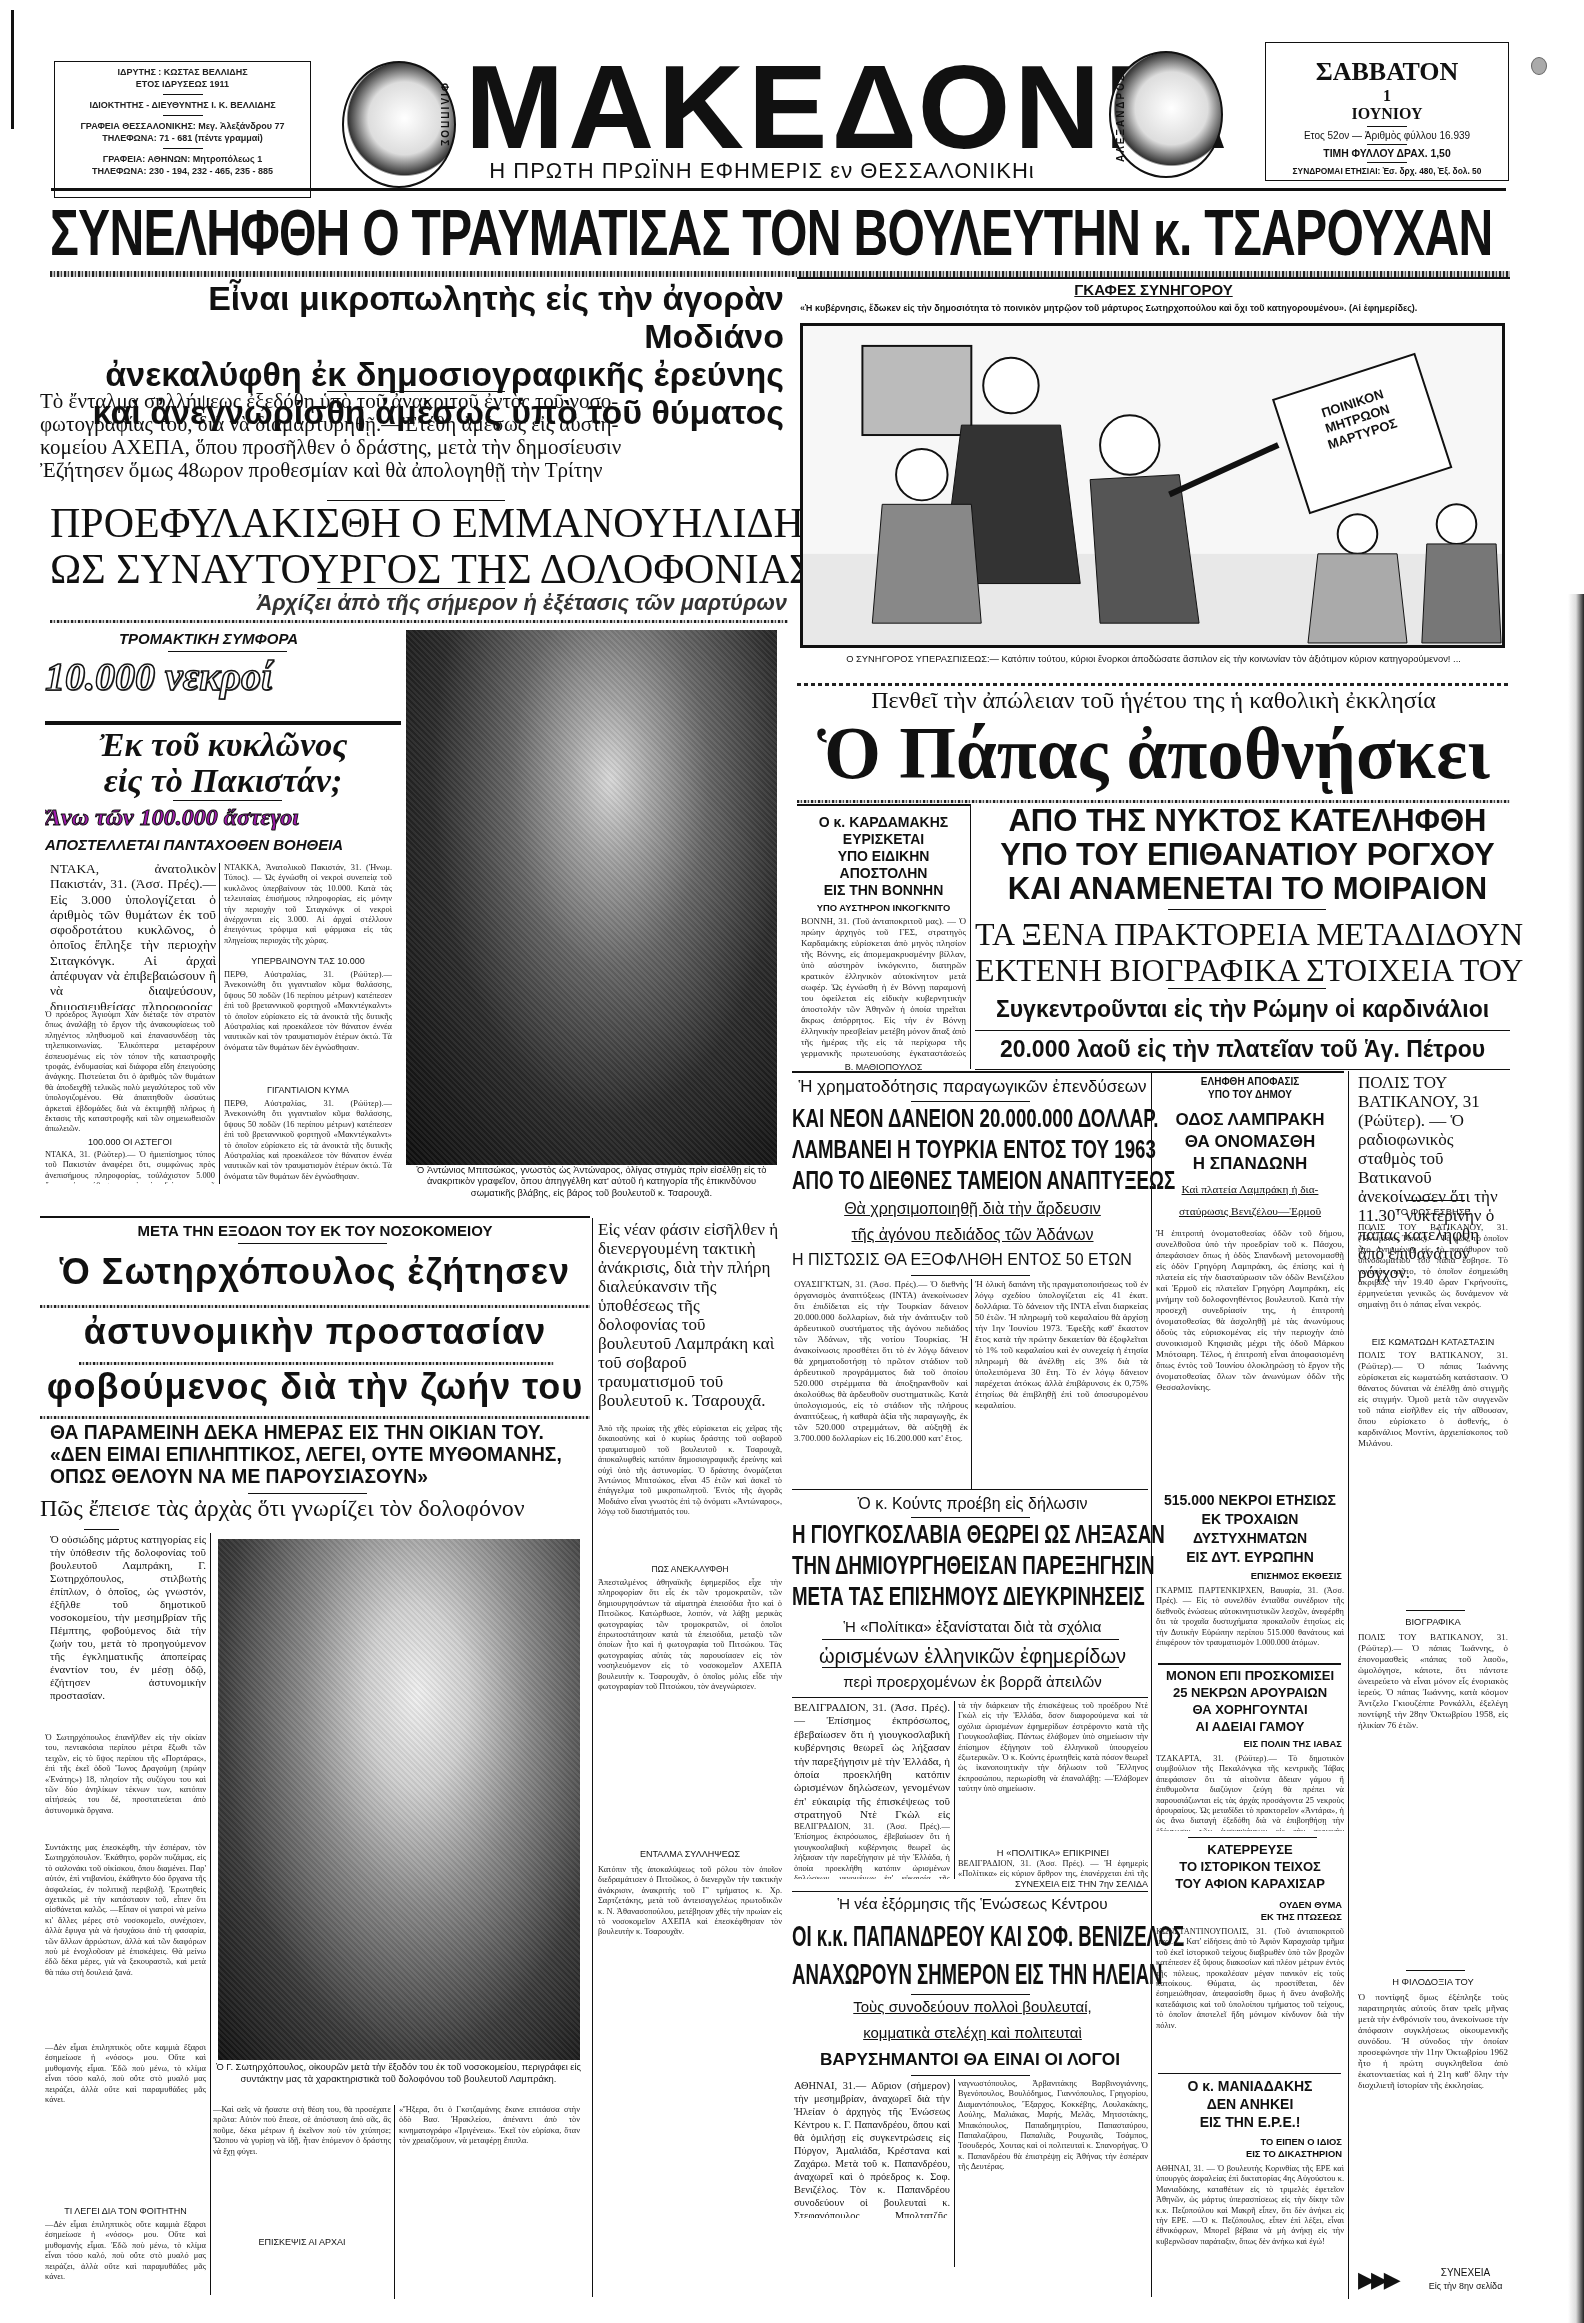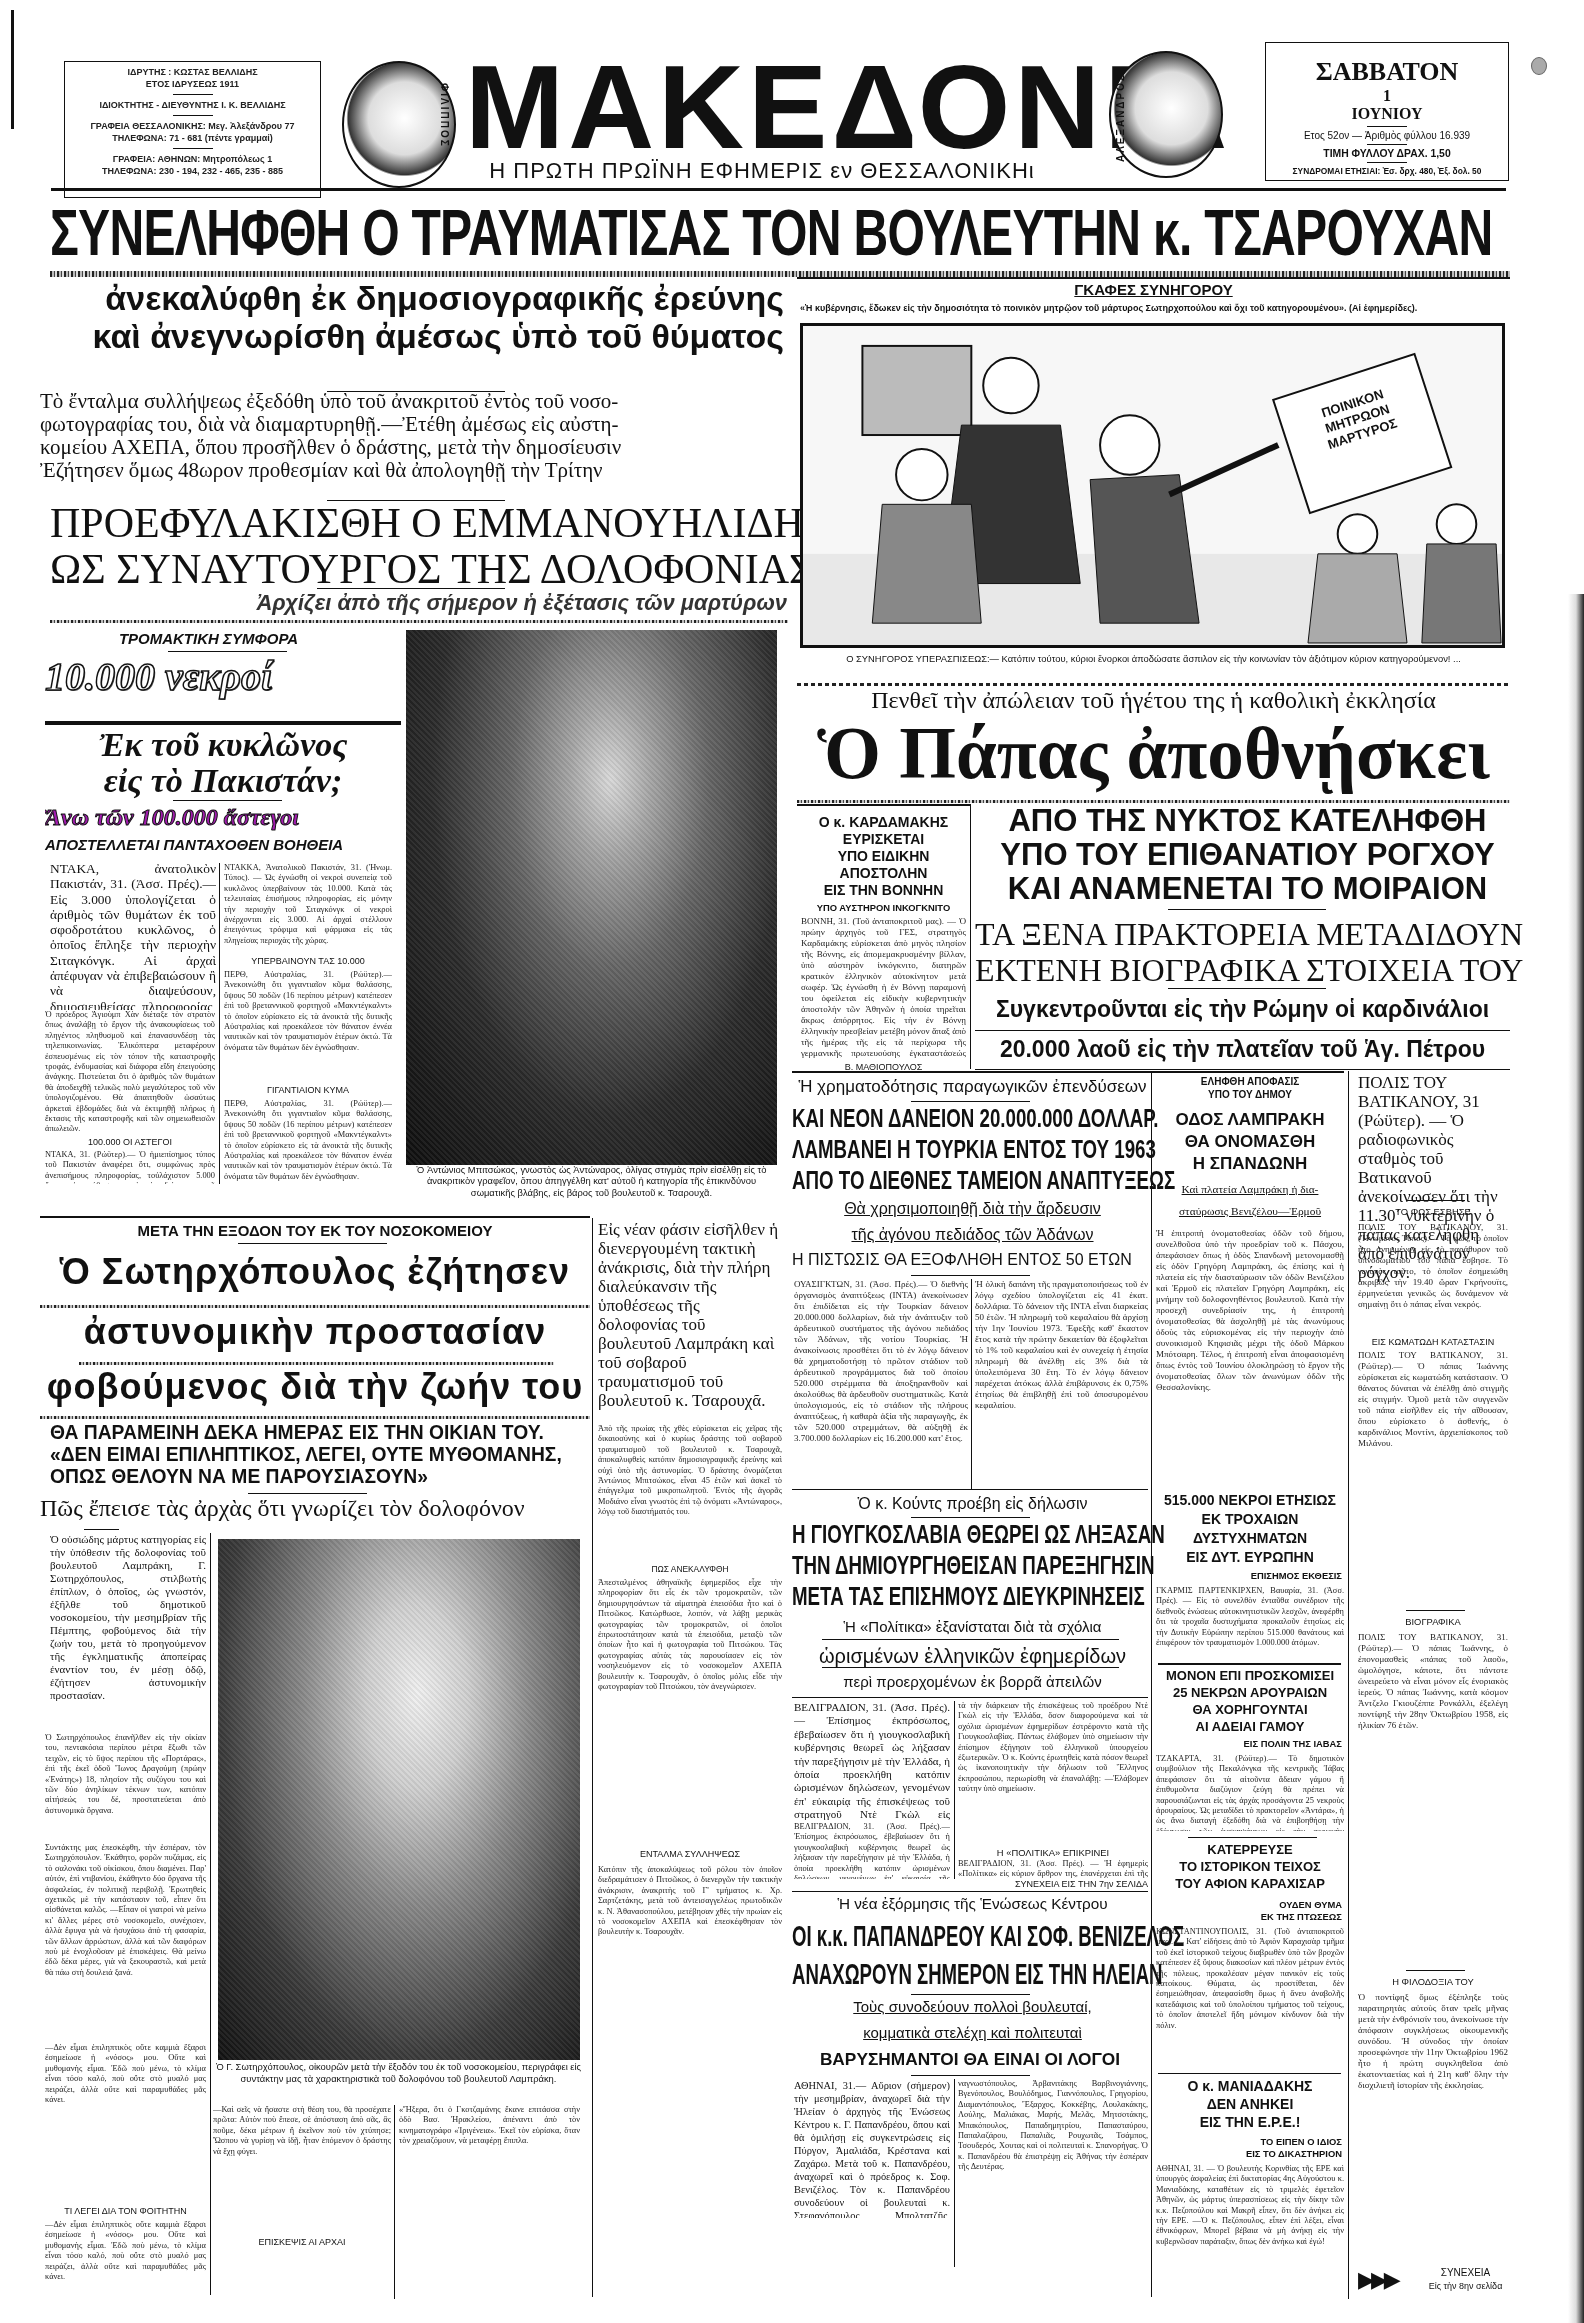--- a/index.html
+++ b/index.html
@@ -19,21 +19,21 @@
   .coin .ring { position: absolute; font-size: 10px; font-weight: bold; letter-spacing: 2px; }
   .cartoon { position: absolute; border: 3px solid #111; background: #f7f7f7; overflow: hidden; }
   .ub { text-decoration: underline; }
   .boxed { position: absolute; border: 1.5px solid #111; }
 </style>
 </head>
 <body>
 
 <div class="abs" style="left:0;top:10px;width:14px;height:119px;border-right:3px solid #111;"></div>
 
-<div class="boxed" style="left:54px;top:61px;width:257px;height:137px;margin-left:10px;">
+<div class="boxed" style="left:54px;top:61px;width:257px;height:137px;">
   <div class="center" style="font-size:9px;line-height:12px;padding-top:4px;font-weight:bold;color:#222;">
     <div>ΙΔΡΥΤΗΣ : ΚΩΣΤΑΣ ΒΕΛΛΙΔΗΣ</div>
     <div>ΕΤΟΣ ΙΔΡΥΣΕΩΣ 1911</div>
     <div style="width:40px;height:1px;background:#111;margin:4px auto;"></div>
     <div>ΙΔΙΟΚΤΗΤΗΣ - ΔΙΕΥΘΥΝΤΗΣ Ι. Κ. ΒΕΛΛΙΔΗΣ</div>
     <div style="width:40px;height:1px;background:#111;margin:4px auto;"></div>
     <div>ΓΡΑΦΕΙΑ ΘΕΣΣΑΛΟΝΙΚΗΣ: Μεγ. Ἀλεξάνδρου 77</div>
     <div>ΤΗΛΕΦΩΝΑ: 71 - 681 (πέντε γραμμαί)</div>
     <div style="width:40px;height:1px;background:#111;margin:4px auto;"></div>
     <div>ΓΡΑΦΕΙΑ: ΑΘΗΝΩΝ: Μητροπόλεως 1</div>
@@ -64,20 +64,21 @@
   <div style="font-size:8.4px;font-weight:bold;">ΣΥΝΔΡΟΜΑΙ ΕΤΗΣΙΑΙ: Ἐσ. δρχ. 480, Ἐξ. δολ. 50</div>
 </div>
 <div class="abs" style="left:1531px;top:57px;width:16px;height:18px;border-radius:50%;background:#aaa;border:1px solid #666;"></div>
 
 <div class="rule" style="left:51px;top:188px;width:1455px;height:3px;"></div>
 
 <div class="abs" style="left:50px;top:194px;width:1465px;font-size:65px;font-weight:bold;letter-spacing:-1px;line-height:77px;white-space:nowrap;transform:scaleX(0.74);transform-origin:left top;">ΣΥΝΕΛΗΦΘΗ Ο ΤΡΑΥΜΑΤΙΣΑΣ ΤΟΝ ΒΟΥΛΕΥΤΗΝ κ. ΤΣΑΡΟΥΧΑΝ</div>
 <div class="hatch" style="left:50px;top:271px;width:1460px;"></div>
 
 <div class="abs" style="left:61px;top:279px;width:723px;font-size:34px;font-weight:bold;line-height:38px;text-align:right;">
+  <div>Εἶναι μικροπωλητὴς εἰς τὴν ἀγορὰν Μοδιάνο</div>
   <div>ἀνεκαλύφθη ἐκ δημοσιογραφικῆς ἐρεύνης</div>
   <div>καὶ ἀνεγνωρίσθη ἀμέσως ὑπὸ τοῦ θύματος</div>
 </div>
 <div class="rule" style="left:327px;top:391px;width:178px;height:1px;"></div>
 
 <div class="abs serif" style="left:40px;top:390px;width:747px;font-size:21px;line-height:23px;white-space:nowrap;">
   <div>Τὸ ἔνταλμα συλλήψεως ἐξεδόθη ὑπὸ τοῦ ἀνακριτοῦ ἐντὸς τοῦ νοσο-</div>
   <div>φωτογραφίας του, διὰ νὰ διαμαρτυρηθῇ.—Ἐτέθη ἀμέσως εἰς αὐστη-</div>
   <div>κομείου ΑΧΕΠΑ, ὅπου προσῆλθεν ὁ δράστης, μετὰ τὴν δημοσίευσιν</div>
   <div>Ἐζήτησεν ὅμως 48ωρον προθεσμίαν καὶ θὰ ἀπολογηθῇ τὴν Τρίτην</div>

